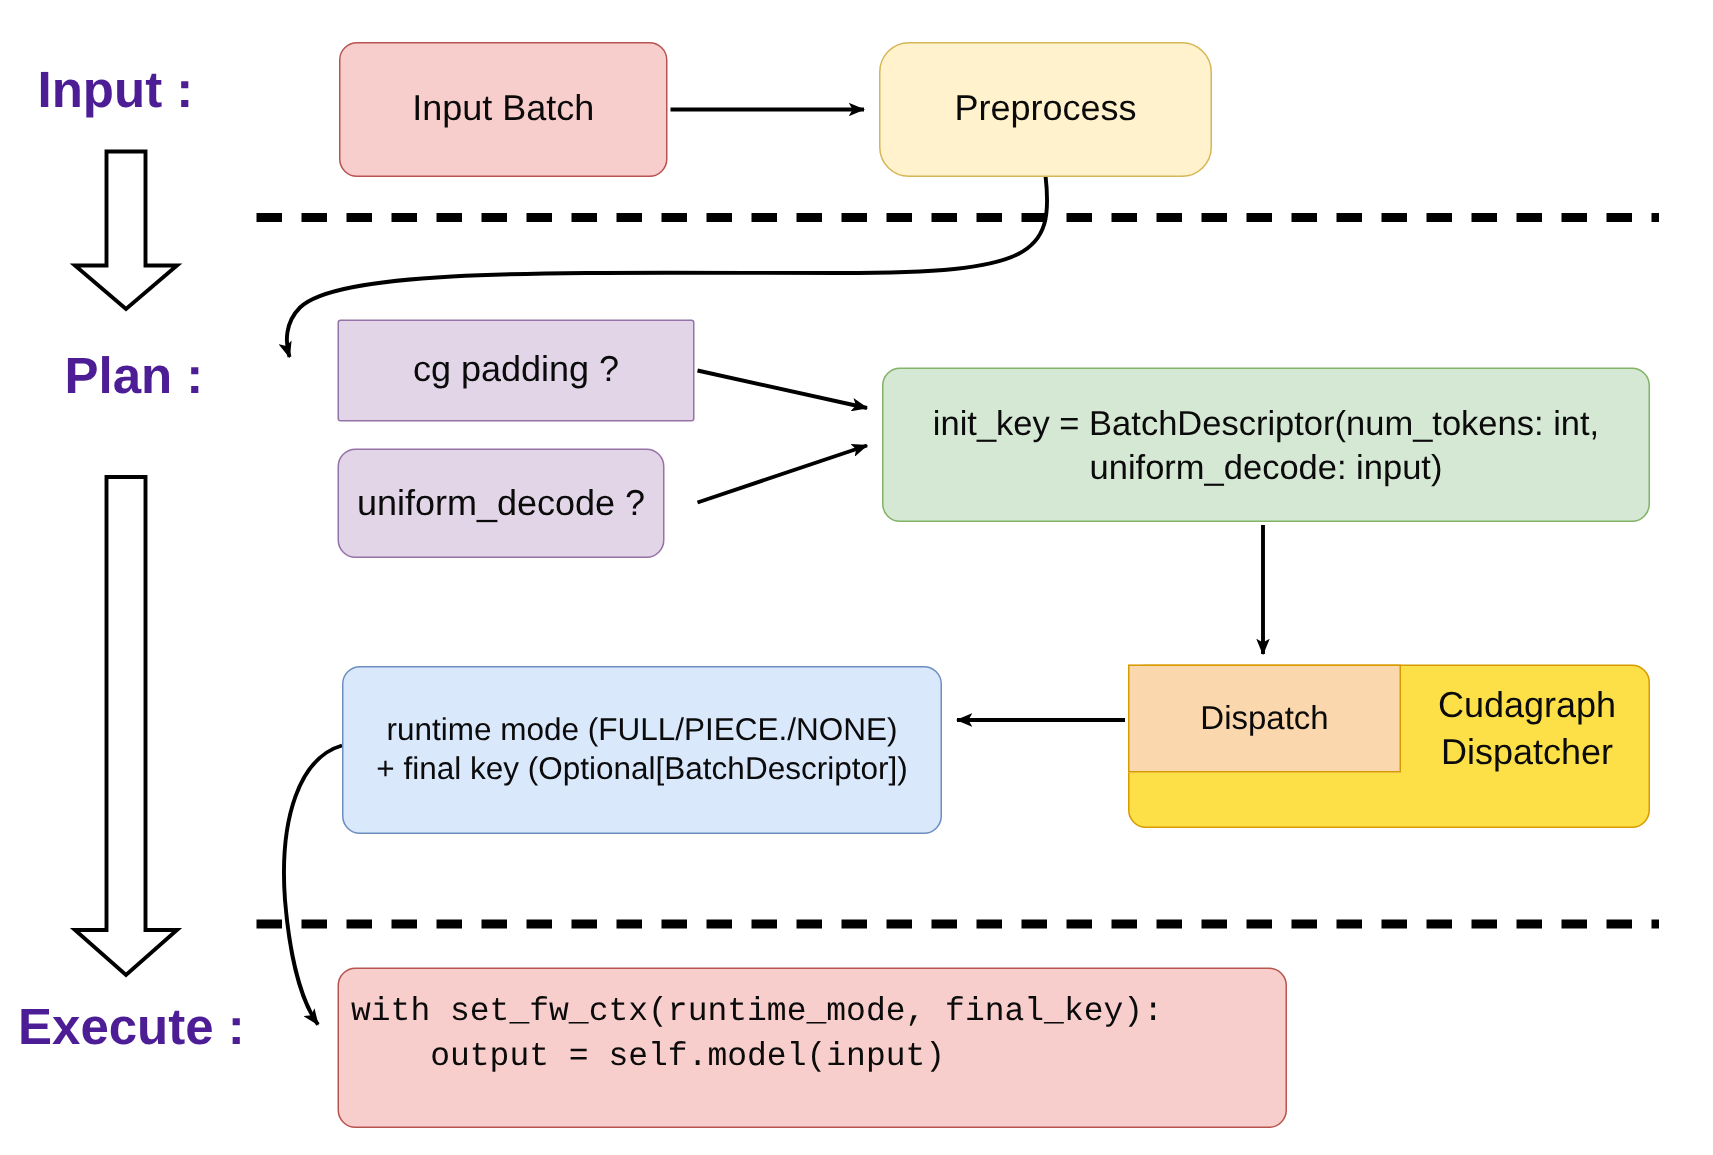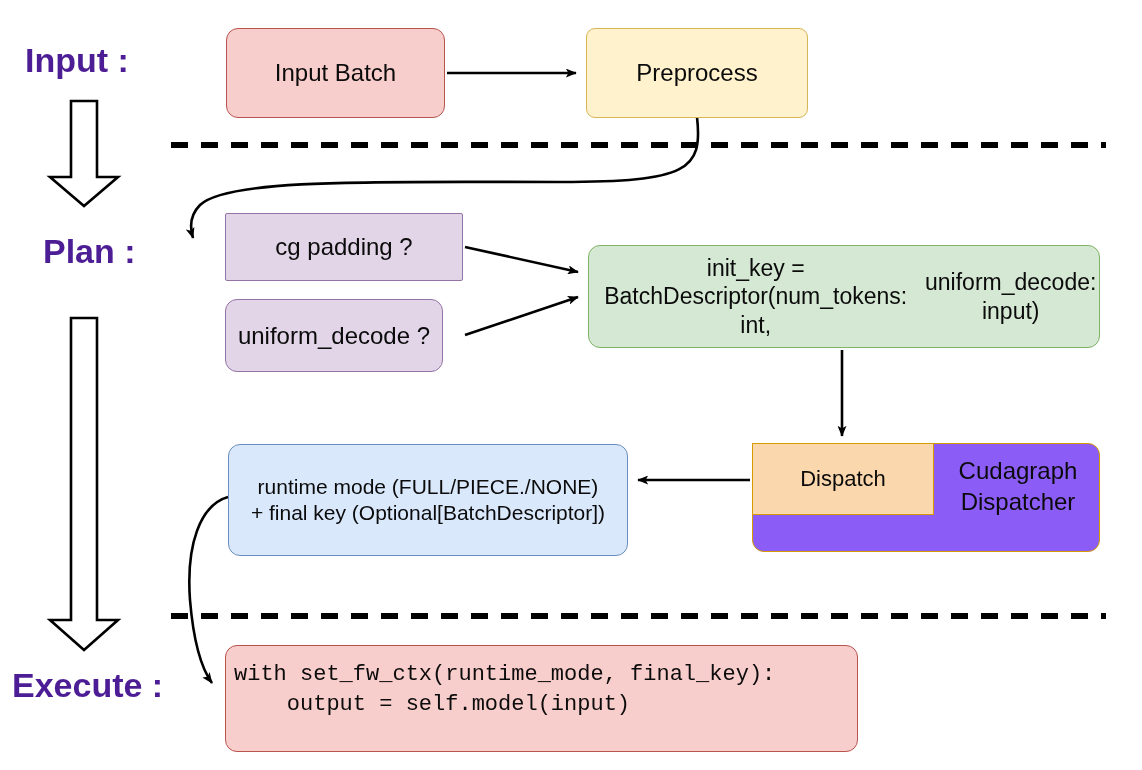--- a/index.html
+++ b/index.html
@@ -12,21 +12,21 @@
   .stage-label{position:absolute;font-weight:bold;font-size:34px;color:#4c1d95;
                white-space:nowrap;}
   .code{font-family:"Liberation Mono","DejaVu Sans Mono",monospace;
         white-space:pre;text-align:left;justify-content:flex-start;
         font-size:22px;line-height:1.38;letter-spacing:0px;}
   .n-pink  {background:#f8cecc;border:1.6px solid #b85450;}
   .n-yellow{background:#fff2cc;border:1.6px solid #d6b656;}
   .n-purple{background:#e1d5e7;border:1.6px solid #9673a6;}
   .n-green {background:#d5e8d4;border:1.6px solid #82b366;}
   .n-blue  {background:#dae8fc;border:1.6px solid #6c8ebf;}
-  .n-org-l {background:#8b5cf6;border:1.6px solid #d79b00;}
+  .n-org-l {background:#fde047;border:1.6px solid #d79b00;}
   .n-org-d {background:#fad7ac;border:1.6px solid #d79b00;}
 </style>
 </head>
 <body>
 
 <div id="stage">
 
   <div class="stage-label" style="left:25px;top:41px;">Input :</div>
   <div class="stage-label" style="left:43px;top:232px;">Plan :</div>
   <div class="stage-label" style="left:12px;top:666px;">Execute :</div>
@@ -60,36 +60,36 @@
 
     <path d="M 228,497 C 200,505 186,545 190,600 C 194,648 204,672 212,683" fill="none" stroke="#000" stroke-width="2.6" marker-end="url(#ah)"></path>
   </svg>
 
   <div class="node n-pink" style="left:226px;top:28px;width:219px;height:90px;
        border-radius:12px;font-size:24px;justify-content:center;">
     <span>Input Batch</span>
   </div>
 
   <div class="node n-yellow" style="left:586px;top:28px;width:222px;height:90px;
-       border-radius:9px;font-size:24px;">
+       border-radius:20px;font-size:24px;">
     <span>Preprocess</span>
   </div>
 
   <div class="node n-purple" style="left:225px;top:213px;width:238px;height:68px;
        border-radius:2px;font-size:24px;">
     <span>cg padding ?</span>
   </div>
 
   <div class="node n-purple" style="left:225px;top:299px;width:218px;height:73px;
        border-radius:12px;font-size:24px;">
     <span>uniform_decode ?</span>
   </div>
 
   <div class="node n-green" style="left:588px;top:245px;width:512px;height:103px;
-       border-radius:12px;font-size:23px;flex-direction:row;">
+       border-radius:12px;font-size:23px;flex-direction:column;">
     <span>init_key = BatchDescriptor(num_tokens: int,</span>
     <span>uniform_decode: input)</span>
   </div>
 
   <div class="n-org-l" style="position:absolute;left:752px;top:443px;width:348px;height:109px;
        border-radius:12px;box-sizing:border-box;">
     <div style="position:absolute;left:186px;top:12px;width:158px;text-align:center;
                 font-size:24px;line-height:1.28;color:#0b0b0b;white-space:pre;">Cudagraph
 Dispatcher</div>
   </div>

